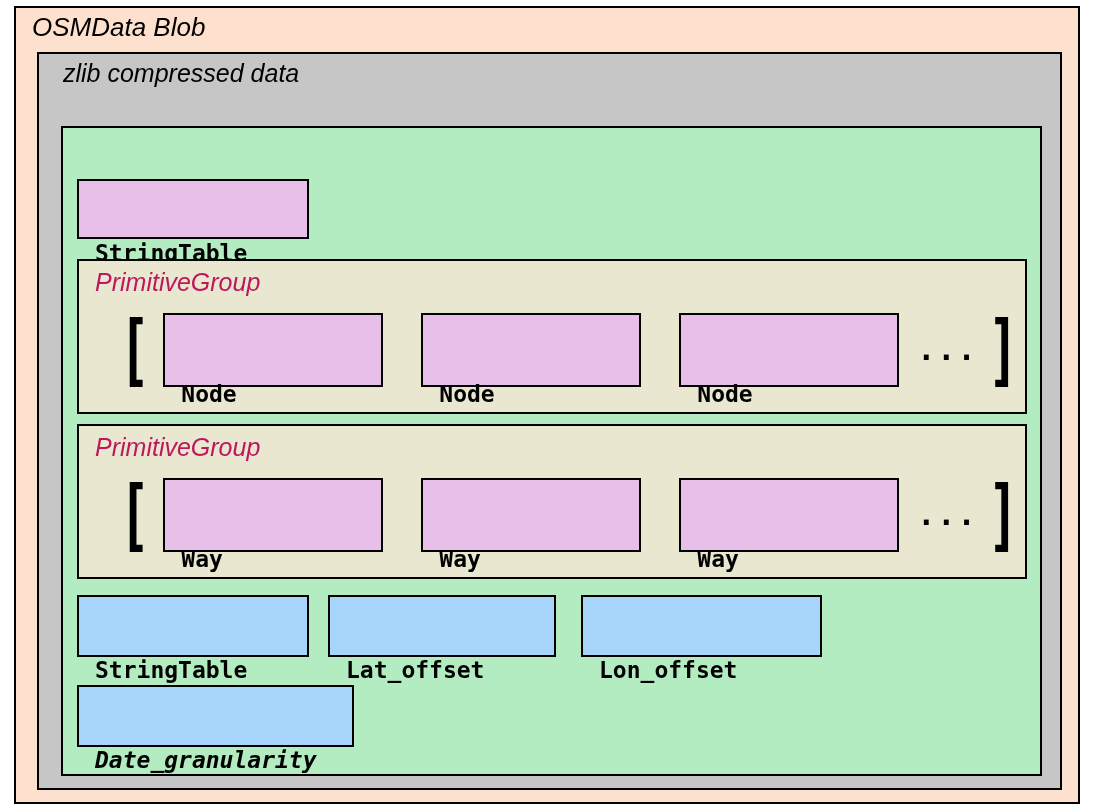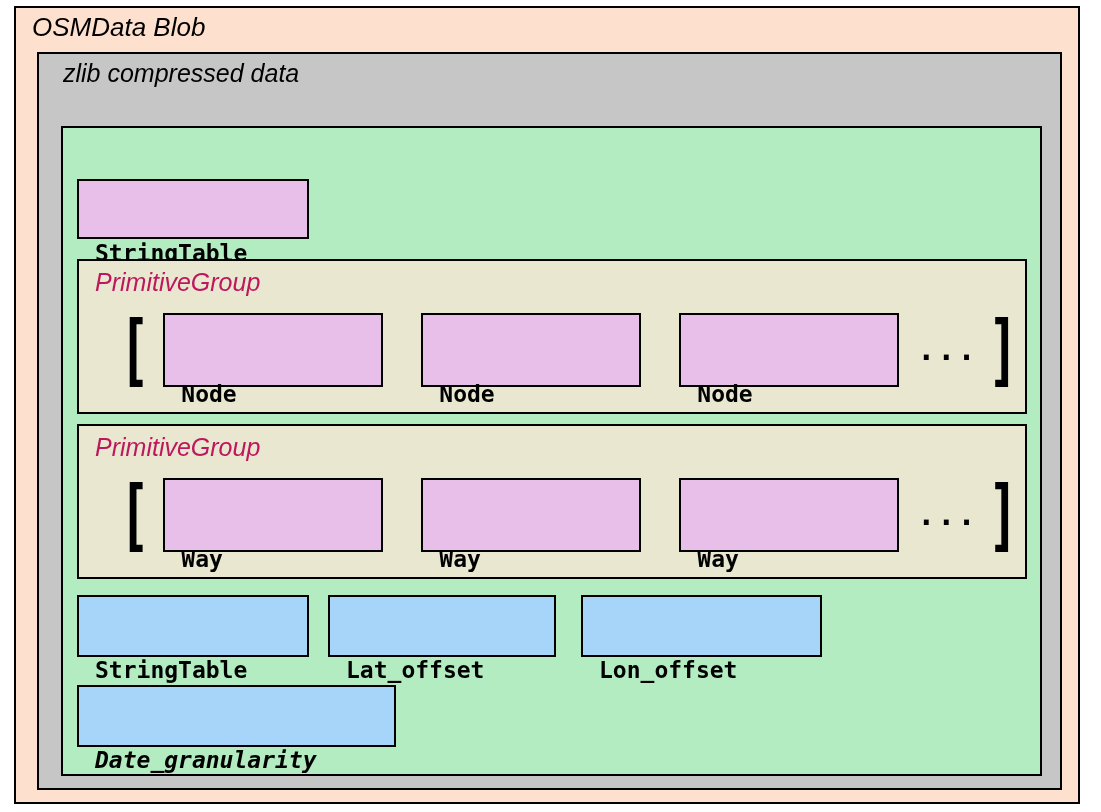--- a/index.html
+++ b/index.html
@@ -183,21 +183,21 @@
   .field {
     position: absolute;
     height: 62px;
     background: #a7d5f9;
     border: 2px solid #000000;
     box-sizing: border-box;
   }
   .field-granularity      { left: 14px;  top: 467px; width: 232px; }
   .field-lat-offset       { left: 265px; top: 467px; width: 228px; }
   .field-lon-offset       { left: 518px; top: 467px; width: 241px; }
-  .field-date-granularity { left: 14px;  top: 557px; width: 319px; font-style: italic; }
+  .field-date-granularity { left: 14px;  top: 557px; width: 277px; font-style: italic; }
 </style>
 </head>
 <body>
 
 <div class="canvas">
 
   <div class="blob">
     <div class="blob-title">OSMData Blob</div>
 
     <div class="zlib">

